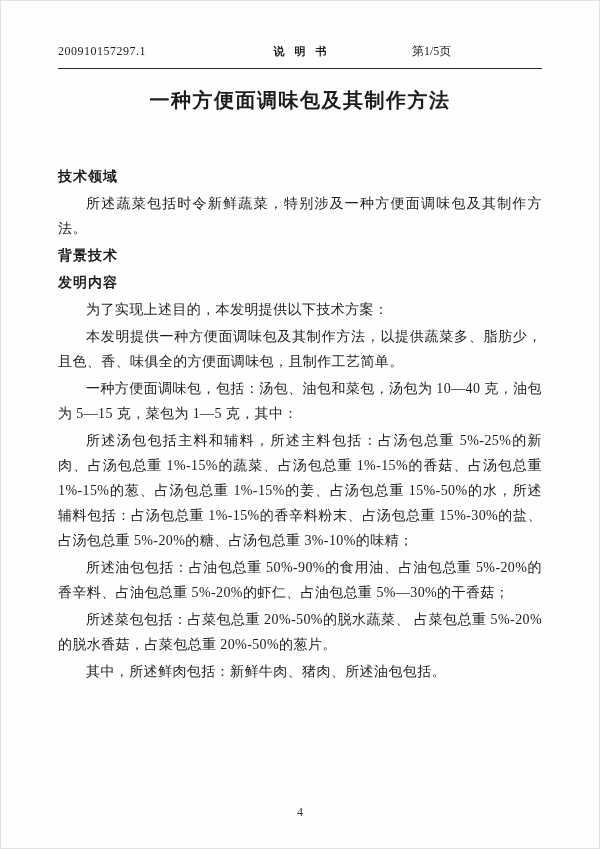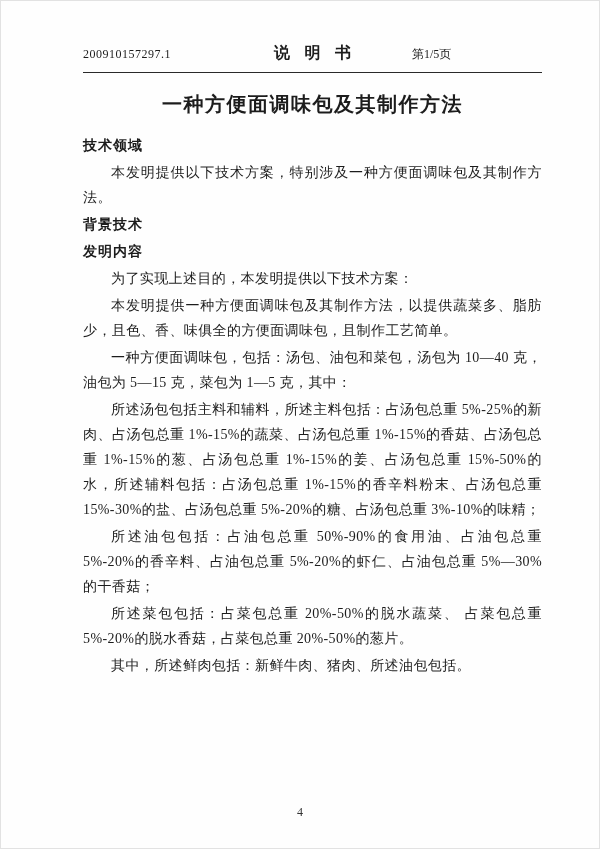--- a/index.html
+++ b/index.html
@@ -8,37 +8,37 @@
     background: #ffffff;
     font-family: "Liberation Serif", "DejaVu Serif", serif;
     color: #1c1c1c;
   }
   .page {
     position: relative;
     box-sizing: border-box;
     width: 600px; height: 849px;
     background: #fefefe;
     border: 1px solid #e2e2e2;
-    padding: 42px 57px 0 82px;
+    padding: 42px 57px 0 57px;
     overflow: hidden;
   }
   
   .header-row {
     display: flex;
     justify-content: space-between;
     align-items: baseline;
   }
   .app-number {
     font-size: 12px;
     letter-spacing: 0.5px;
     min-width: 130px;
   }
   .doc-type {
     font-weight: bold;
-    font-size: 16px;
+    font-size: 11px;
     letter-spacing: 0.9em;
     padding-left: 0.9em; 
     white-space: nowrap;
   }
   .page-indicator {
     font-size: 12px;
     min-width: 130px;
     text-align: left;
   }
   .header-rule {
@@ -48,21 +48,21 @@
   }
   
   .doc-title {
     margin: 18px 0 0 0;
     text-align: center;
     font-size: 20px;
     font-weight: bold;
     letter-spacing: 1.5px;
   }
   
-  .doc-body { margin-top: 15px; }
+  .doc-body { margin-top: 50px; }
   .section-heading {
     margin: 2px 0;
     font-size: 14px;
     font-weight: bold;
     line-height: 25px;
     letter-spacing: 1px;
   }
   .para {
     margin: 2px 0;
     font-size: 14px;
@@ -92,21 +92,21 @@
     <span class="page-indicator">第1/5页</span>
   </div>
   <hr class="header-rule">
 
   <h1 class="doc-title">一种方便面调味包及其制作方法</h1>
 
   <div class="doc-body">
 
     <section>
       <h2 class="section-heading">技术领域</h2>
-      <p class="para">本发明提供以下技术方案，特别涉及一种方便面调味包及其制作方法。</p>
+      <p class="para">所述蔬菜包括时令新鲜蔬菜，特别涉及一种方便面调味包及其制作方法。</p>
     </section>
 
     <section>
       <h2 class="section-heading">背景技术</h2>
     </section>
 
     <section>
       <h2 class="section-heading">发明内容</h2>
       <p class="para">为了实现上述目的，本发明提供以下技术方案：</p>
       <p class="para">本发明提供一种方便面调味包及其制作方法，以提供蔬菜多、脂肪少，且色、香、味俱全的方便面调味包，且制作工艺简单。</p>

